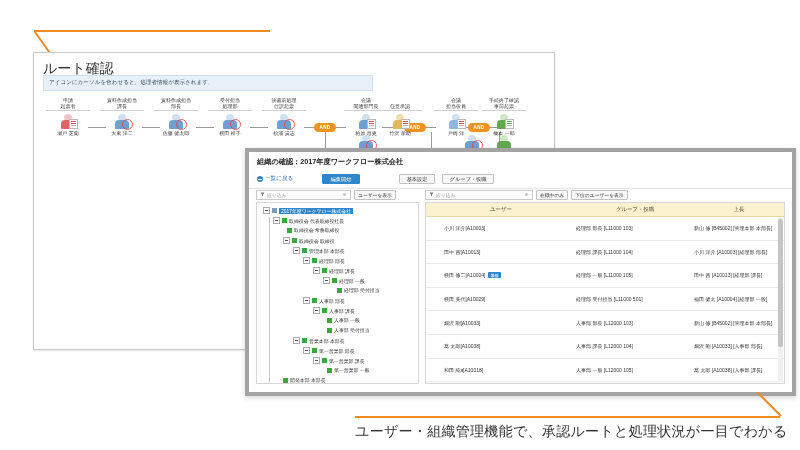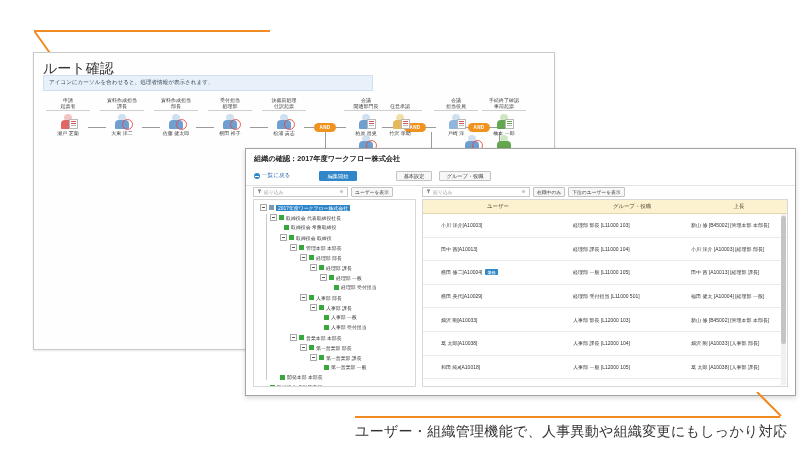--- a/index.html
+++ b/index.html
@@ -64,21 +64,21 @@
   .conn{position:absolute;height:1px;background:#9a9a9a;}
   .vconn{position:absolute;width:1px;background:#9a9a9a;}
   .and{
     position:absolute;width:22px;height:9px;border-radius:5px;background:#f0921e;
     color:#fff;font-size:4.6px;line-height:9px;text-align:center;font-weight:bold;letter-spacing:.3px;
   }
 
   
   .org-win{
     position:absolute;left:245px;top:148px;width:551px;height:248px;
-    background:#fff;border:1px solid #a3a3a3;box-sizing:border-box;
+    background:#fff;border:4px solid #a3a3a3;box-sizing:border-box;
     box-shadow:0 2px 5px rgba(0,0,0,.16);
   }
   .org-title{
     position:absolute;left:8px;top:5px;font-size:7.2px;font-weight:bold;color:#222;white-space:nowrap;
   }
   .org-toolbar{
     position:absolute;left:0;top:19px;right:0;height:17px;border-bottom:1px solid #e3e3e3;
   }
   .back-link{
     position:absolute;left:8px;top:4px;display:flex;align-items:center;gap:2px;
@@ -545,15 +545,15 @@
           </div>
         </div>
       </div>
     </div>
   </div>
 
   <div class="bot-rule"></div>
   <svg class="bot-elbow" viewBox="0 0 40 30">
     <path d="M2,0 L26,24" stroke="#ef8b22" stroke-width="2" fill="none"></path>
   </svg>
-  <div class="bot-caption">ユーザー・組織管理機能で、人事異動や組織変更にもしっかり対応</div>
+  <div class="bot-caption">ユーザー・組織管理機能で、承認ルートと処理状況が一目でわかる</div>
 
 </div>
 
 </body></html>

